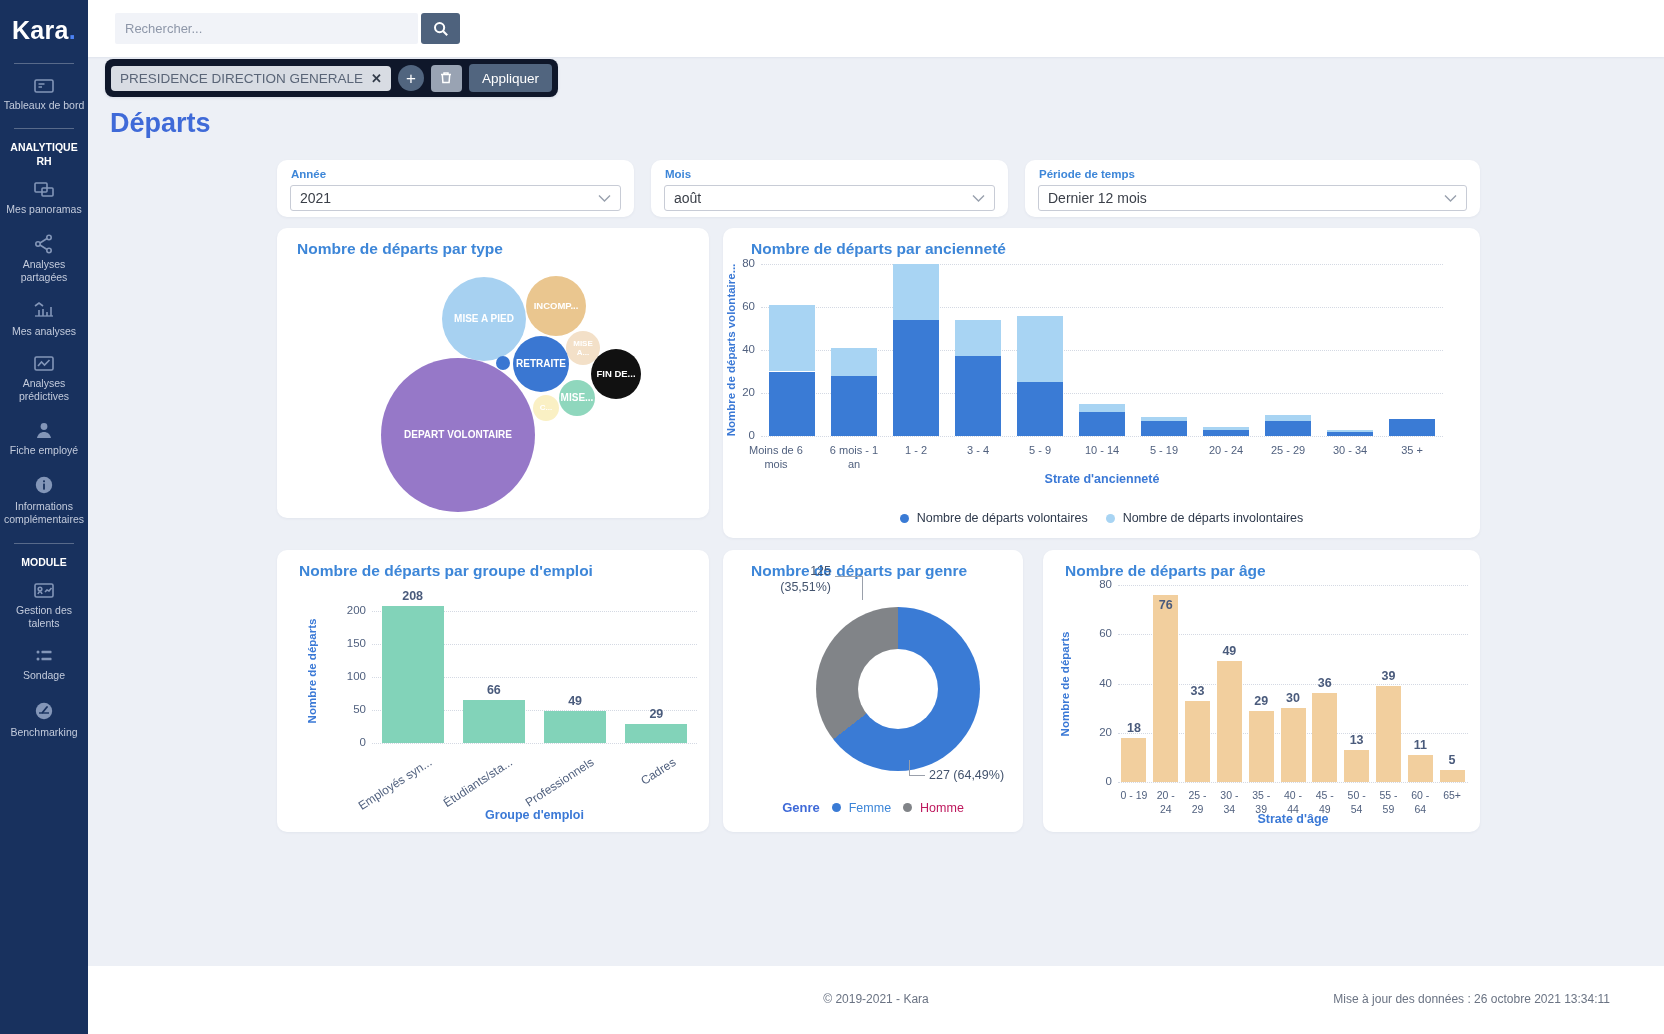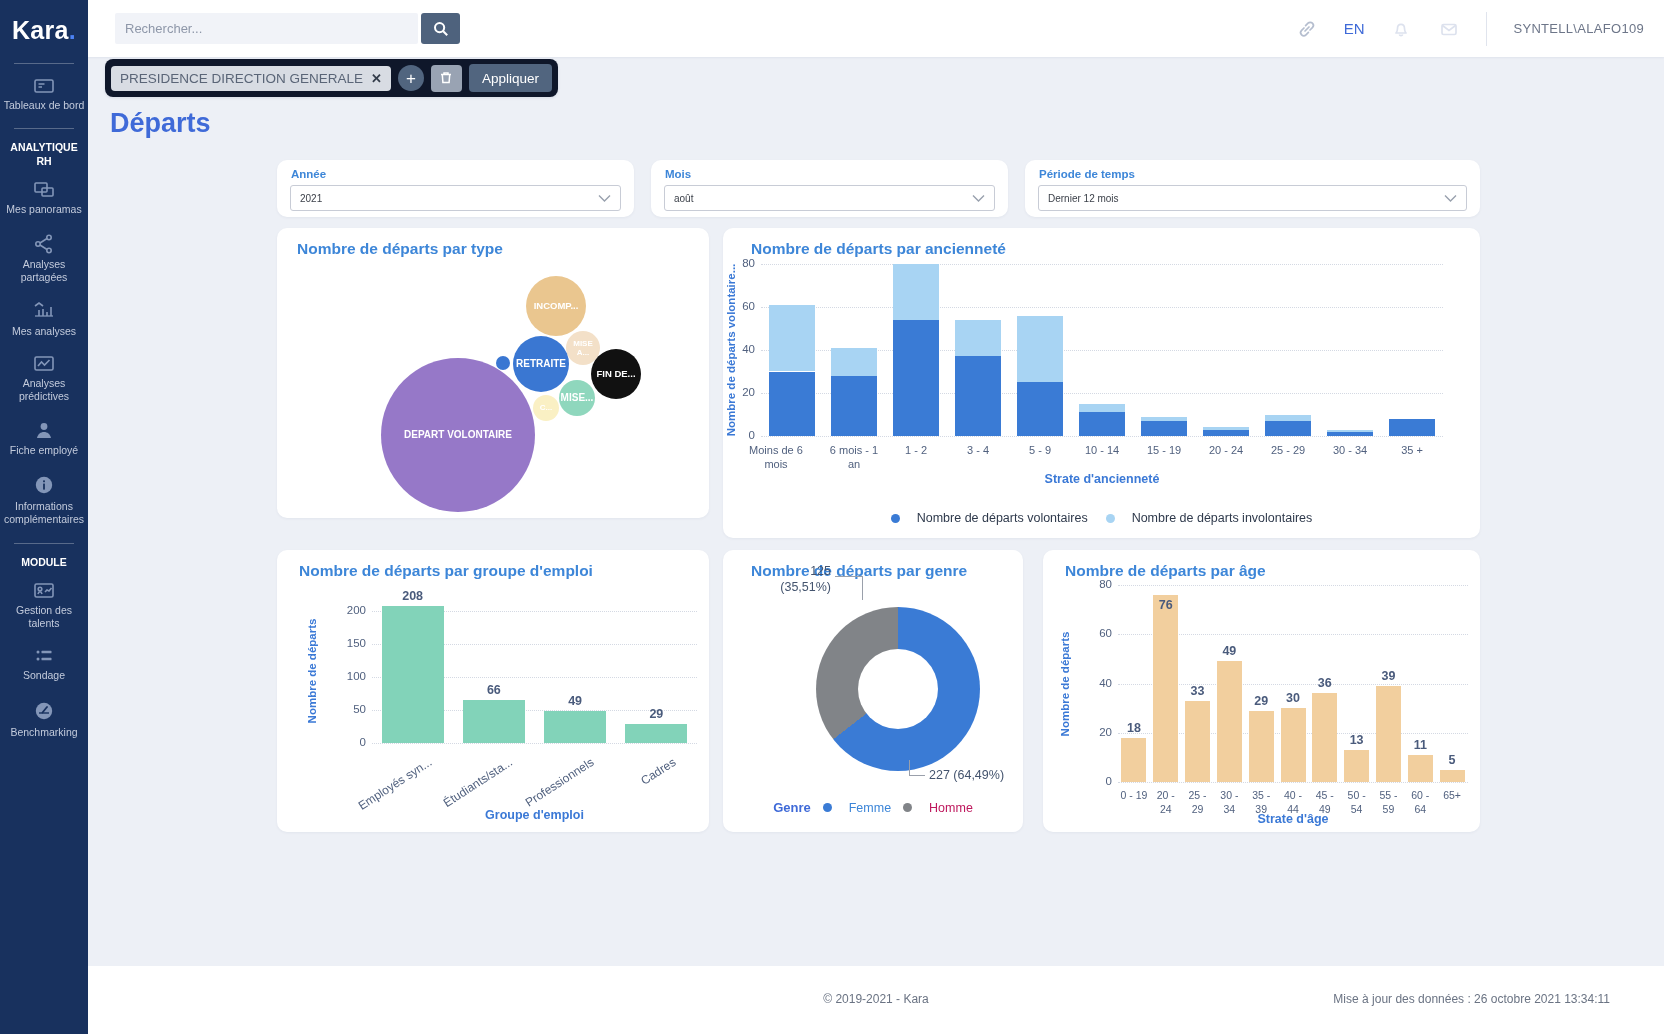--- a/index.html
+++ b/index.html
@@ -35,21 +35,21 @@
   .btn-plus { width:26px; height:26px; border-radius:50%; background:#51657f; color:#fff; border:none; font-size:17px; line-height:1; cursor:pointer; }
   .btn-trash { width:31px; height:27px; border-radius:4px; background:#99a3b3; border:none; cursor:pointer; display:flex; align-items:center; justify-content:center; }
   .btn-apply { background:#51657f; color:#fff; border:none; border-radius:4px; height:28px; padding:0 13px; font-size:13.5px; cursor:pointer; font-family:inherit; }
 
   .page-title { position:absolute; left:110px; top:108px; font-size:27px; font-weight:600; color:#3f6ad8; }
 
   
   .fcard { position:absolute; top:160px; height:57px; background:#fff; border-radius:10px; box-shadow:0 1px 3px rgba(20,40,80,.05); }
   .fc1 { left:277px; width:357px; } .fc2 { left:651px; width:357px; } .fc3 { left:1025px; width:455px; }
   .fc-label { position:absolute; left:14px; top:8px; font-size:11.5px; font-weight:bold; color:#3d86d8; }
-  .fc-select { position:absolute; left:13px; right:13px; top:25px; height:26px; border:1px solid #c8ccd6; border-radius:3px; display:flex; align-items:center; justify-content:space-between; padding:0 9px; font-size:10px; color:#3a3f48; cursor:pointer; background:#fff; }
+  .fc-select { position:absolute; left:13px; right:13px; top:25px; height:26px; border:1px solid #c8ccd6; border-radius:3px; display:flex; align-items:center; justify-content:space-between; padding:0 9px; font-size:14px; color:#3a3f48; cursor:pointer; background:#fff; }
 
   
   .card { position:absolute; background:#fff; border-radius:10px; box-shadow:0 1px 3px rgba(20,40,80,.05); }
   .c-bubble { left:277px; top:228px; width:432px; height:290px; }
   .c-anc    { left:723px; top:228px; width:757px; height:310px; }
   .c-groupe { left:277px; top:550px; width:432px; height:282px; }
   .c-genre  { left:723px; top:550px; width:300px; height:282px; }
   .c-age    { left:1043px; top:550px; width:437px; height:282px; }
   .card-title { position:absolute; left:22px; top:12px; font-size:15.5px; font-weight:bold; color:#3d86d8; white-space:nowrap; }
   .c-anc .card-title { left:28px; }
@@ -60,21 +60,21 @@
 
   .gridline { position:absolute; border-top:1px dotted #d4d9e3; }
   .ytick { position:absolute; font-size:11.5px; color:#51617f; text-align:right; width:28px; }
   .ylabel { position:absolute; font-size:11.5px; font-weight:bold; color:#3b79d6; white-space:nowrap; }
   .bar-seg { position:absolute; cursor:pointer; }
   .xcat { position:absolute; color:#51617f; text-align:center; line-height:1.3; }
   .xcat-rot { position:absolute; font-size:12px; color:#51617f; white-space:nowrap; transform:rotate(-33deg); transform-origin:100% 0; }
   .vlabel { position:absolute; font-size:12.5px; font-weight:bold; color:#4a5b7c; text-align:center; }
   .xlabel-title { position:absolute; font-size:12.5px; font-weight:bold; color:#3b79d6; text-align:center; }
   .legend { position:absolute; display:flex; gap:18px; justify-content:center; align-items:center; font-size:12.5px; color:#2f3a4c; }
-  .legend-item { display:flex; align-items:center; gap:17px; cursor:pointer; }
+  .legend-item { display:flex; align-items:center; gap:8px; cursor:pointer; }
   .ldot { width:9px; height:9px; border-radius:50%; flex:none; }
   .legend-title { font-weight:bold; color:#3f6ad8; font-size:13px; }
 
   .donut { position:absolute; border-radius:50%; cursor:pointer; }
   .donut-hole { position:absolute; background:#fff; border-radius:50%; }
   .callout { position:absolute; font-size:12.5px; color:#44546e; line-height:1.25; }
   .elbow { position:absolute; }
 
   
   .footer { position:absolute; left:88px; right:0; top:966px; height:68px; background:#fff; }
@@ -176,44 +176,20 @@
 
 <div class="topbar">
   <div class="searchwrap">
     <input class="search-input" placeholder="Rechercher..." style="">
     <button class="search-btn">
       <svg width="20" height="20" viewBox="0 0 20 20">
           <circle cx="8.6" cy="8.6" r="4.6" stroke="#fff" stroke-width="2" fill="none"></circle>
           <path d="M12.2 12.2l4 4" stroke="#fff" stroke-width="2"></path>
         </svg>
     </button>
-  </div>
-  <div class="topbar-right">
-    <span class="icon-btn">
-      <svg width="22" height="22" viewBox="0 0 22 22" fill="none" stroke="#b5becf" stroke-width="1.7" stroke-linecap="round">
-          <path d="M9 13l4-4"></path>
-          <path d="M8 10l-2.4 2.4a3.1 3.1 0 104.4 4.4L12.4 14.4"></path>
-          <path d="M14 12l2.4-2.4a3.1 3.1 0 10-4.4-4.4L9.6 7.6"></path>
-        </svg>
-    </span>
-    <span class="lang">EN</span>
-    <span class="icon-btn">
-      <svg width="22" height="22" viewBox="0 0 22 22" fill="none" stroke="#dde2ee" stroke-width="1.7" stroke-linejoin="round">
-          <path d="M6 15h10c-1-1.2-1.5-2.1-1.5-4.6 0-2.5-1.3-4-3.5-4s-3.5 1.5-3.5 4C7.5 12.9 7 13.8 6 15z"></path>
-          <path d="M9.3 16.5a1.8 1.8 0 003.4 0"></path>
-        </svg>
-    </span>
-    <span class="icon-btn">
-      <svg width="22" height="22" viewBox="0 0 22 22" fill="none" stroke="#dde2ee" stroke-width="1.7">
-          <rect x="4" y="6.5" width="14" height="10" rx="1.5"></rect>
-          <path d="M4.5 7.5l6.5 5 6.5-5"></path>
-        </svg>
-    </span>
-    <span class="tb-divider"></span>
-    <span class="username">SYNTELL\ALAFO109</span>
   </div>
 </div>
 
 <div class="filterbar">
   <span class="chip">
     <span>PRESIDENCE DIRECTION GENERALE</span>
     <span class="chip-x">✕</span>
   </span>
   <button class="btn-plus">+</button>
   <button class="btn-trash">
@@ -252,20 +228,23 @@
     <span>Dernier 12 mois</span>
     <svg width="13" height="9" viewBox="0 0 13 9" fill="none" stroke="#98a0ad" stroke-width="1.4">
         <path d="M1 1.5l5.5 5.5L12 1.5"></path>
       </svg>
   </div>
 </div>
 
 <div class="card c-bubble">
   <div class="card-title" style="left:20px;">Nombre de départs par type</div>
   <div class="chart-area" id="bubble-area">
+      <div class="bubble" style="left: 165px; top: 49px; width: 84px; height: 84px; background: rgb(167, 209, 241); font-size: 10px;">
+        <span>MISE A PIED</span>
+      </div>
       <div class="bubble" style="left: 249px; top: 48px; width: 60px; height: 60px; background: rgb(234, 198, 143); font-size: 9.5px;">
         <span>INCOMP...</span>
       </div>
       <div class="bubble" style="left: 289px; top: 103px; width: 34px; height: 34px; background: rgb(243, 224, 200); font-size: 8px;">
         <span>MISE A...</span>
       </div>
       <div class="bubble" style="left: 256px; top: 167px; width: 26px; height: 26px; background: rgb(250, 240, 196); font-size: 8px;">
         <span>C...</span>
       </div>
       <div class="bubble" style="left: 219px; top: 128px; width: 14px; height: 14px; background: rgb(58, 119, 210); font-size: 8px;"></div>
@@ -311,21 +290,21 @@
       <div class="bar-seg" style="left: 232px; width: 46px; top: 91.9px; height: 36.55px; background: rgb(168, 212, 243);"></div>
       <div class="xcat" style="left: 224px; width: 62px; top: 215px; font-size: 11px;">3 - 4</div>
       <div class="bar-seg" style="left: 294px; width: 46px; top: 154.25px; height: 53.75px; background: rgb(58, 123, 213);"></div>
       <div class="bar-seg" style="left: 294px; width: 46px; top: 87.6px; height: 66.65px; background: rgb(168, 212, 243);"></div>
       <div class="xcat" style="left: 286px; width: 62px; top: 215px; font-size: 11px;">5 - 9</div>
       <div class="bar-seg" style="left: 356px; width: 46px; top: 184.35px; height: 23.65px; background: rgb(58, 123, 213);"></div>
       <div class="bar-seg" style="left: 356px; width: 46px; top: 175.75px; height: 8.6px; background: rgb(168, 212, 243);"></div>
       <div class="xcat" style="left: 348px; width: 62px; top: 215px; font-size: 11px;">10 - 14</div>
       <div class="bar-seg" style="left: 418px; width: 46px; top: 192.95px; height: 15.05px; background: rgb(58, 123, 213);"></div>
       <div class="bar-seg" style="left: 418px; width: 46px; top: 188.65px; height: 4.3px; background: rgb(168, 212, 243);"></div>
-      <div class="xcat" style="left: 410px; width: 62px; top: 215px; font-size: 11px;">15 - 19</div>
+      <div class="xcat" style="left: 410px; width: 62px; top: 215px; font-size: 11px;">5 - 19</div>
       <div class="bar-seg" style="left: 480px; width: 46px; top: 201.55px; height: 6.45px; background: rgb(58, 123, 213);"></div>
       <div class="bar-seg" style="left: 480px; width: 46px; top: 199.4px; height: 2.15px; background: rgb(168, 212, 243);"></div>
       <div class="xcat" style="left: 472px; width: 62px; top: 215px; font-size: 11px;">20 - 24</div>
       <div class="bar-seg" style="left: 542px; width: 46px; top: 192.95px; height: 15.05px; background: rgb(58, 123, 213);"></div>
       <div class="bar-seg" style="left: 542px; width: 46px; top: 186.5px; height: 6.45px; background: rgb(168, 212, 243);"></div>
       <div class="xcat" style="left: 534px; width: 62px; top: 215px; font-size: 11px;">25 - 29</div>
       <div class="bar-seg" style="left: 604px; width: 46px; top: 203.7px; height: 4.3px; background: rgb(58, 123, 213);"></div>
       <div class="bar-seg" style="left: 604px; width: 46px; top: 201.55px; height: 2.15px; background: rgb(168, 212, 243);"></div>
       <div class="xcat" style="left: 596px; width: 62px; top: 215px; font-size: 11px;">30 - 34</div>
       <div class="bar-seg" style="left: 666px; width: 46px; top: 190.8px; height: 17.2px; background: rgb(58, 123, 213);"></div>

